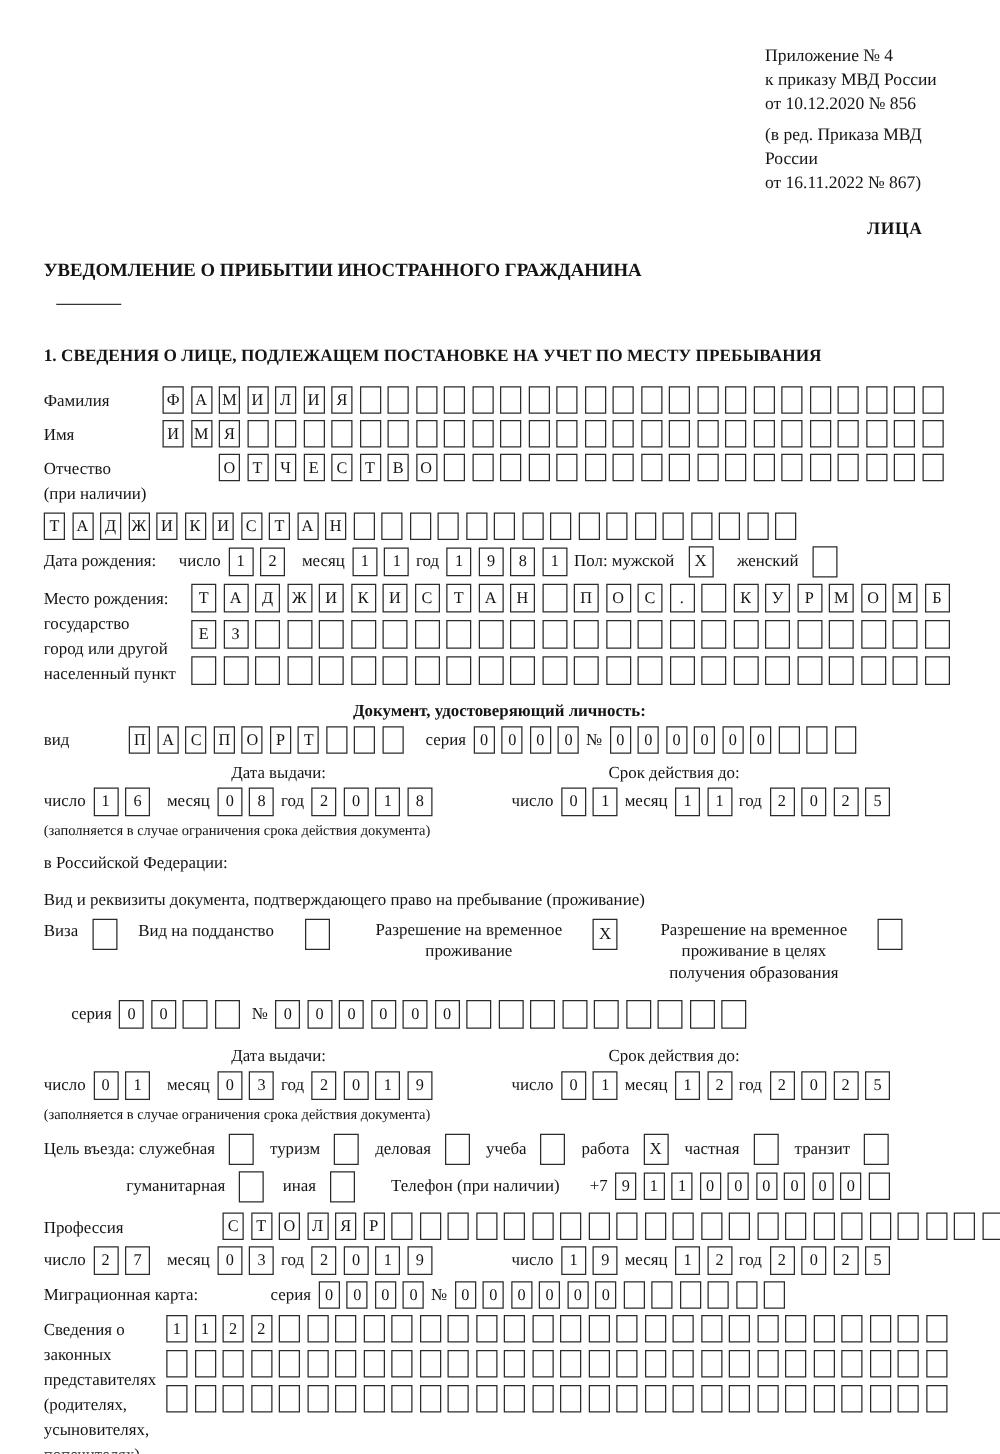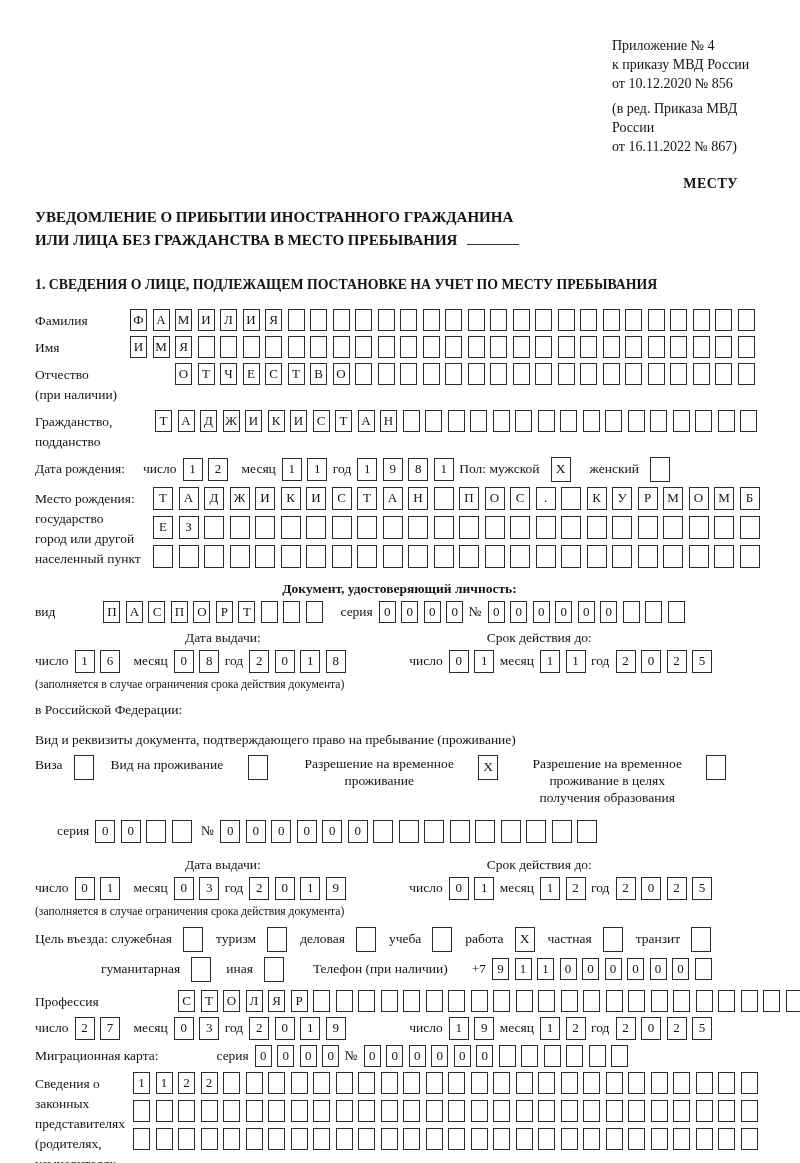--- a/index.html
+++ b/index.html
@@ -39,25 +39,25 @@
 <div class="page">
 
   <div class="appendix">
     <div>Приложение № 4</div>
     <div>к приказу МВД России</div>
     <div>от 10.12.2020 № 856</div>
     <div class="rev">(в ред. Приказа МВД России</div>
     <div>от 16.11.2022 № 867)</div>
   </div>
 
-  <div class="forma">МЕСТУ</div>
+  <div class="forma">ЛИЦА</div>
 
   <div class="title">
     <span>УВЕДОМЛЕНИЕ О ПРИБЫТИИ ИНОСТРАННОГО ГРАЖДАНИНА</span><br>
-    <span>ИЛИ ЛИЦА БЕЗ ГРАЖДАНСТВА В МЕСТО ПРЕБЫВАНИЯ</span><span class="blank-line"></span>
+    <span class="blank-line"></span>
   </div>
 
   <div class="section-title">1. СВЕДЕНИЯ О ЛИЦЕ, ПОДЛЕЖАЩЕМ ПОСТАНОВКЕ НА УЧЕТ ПО МЕСТУ ПРЕБЫВАНИЯ</div>
 
   <div id="form-body">
       <div class="fr">
         <div class="lbl" style="width: 95px;">Фамилия</div>
         <span class="cells">
           <span class="cell">Ф</span>
           <span class="cell">А</span>
@@ -148,22 +148,20 @@
           <span class="cell"></span>
           <span class="cell"></span>
           <span class="cell"></span>
           <span class="cell"></span>
           <span class="cell"></span>
           <span class="cell"></span>
           <span class="cell"></span>
         </span>
       </div>
       <div class="fr top">
-        <div class="lbl" style="width: 120px;">Гражданство,
-подданство</div>
         <span class="cells">
           <span class="cell">Т</span>
           <span class="cell">А</span>
           <span class="cell">Д</span>
           <span class="cell">Ж</span>
           <span class="cell">И</span>
           <span class="cell">К</span>
           <span class="cell">И</span>
           <span class="cell">С</span>
           <span class="cell">Т</span>
@@ -389,21 +387,21 @@
       <div class="fr mb10">
         <span class="t">в Российской Федерации:</span>
       </div>
       <div class="fr mt4">
         <span class="t">Вид и реквизиты документа, подтверждающего право на пребывание (проживание)</span>
       </div>
       <div class="fr top mb14">
         <span class="t">Виза</span>
         <span class="cbox"></span>
         <span class="gap" style="width: 4px;"></span>
-        <span class="t">Вид на проживание</span>
+        <span class="t">Вид на подданство</span>
         <span class="gap" style="width: 14px;"></span>
         <span class="cbox"></span>
         <span class="gap" style="width: 4px;"></span>
         <div class="tc" style="width: 180px;">Разрешение на временное
 проживание</div>
         <span class="cbox">X</span>
         <span class="gap" style="width: 2px;"></span>
         <div class="tc" style="width: 180px;">Разрешение на временное
 проживание в целях
 получения образования</div>

